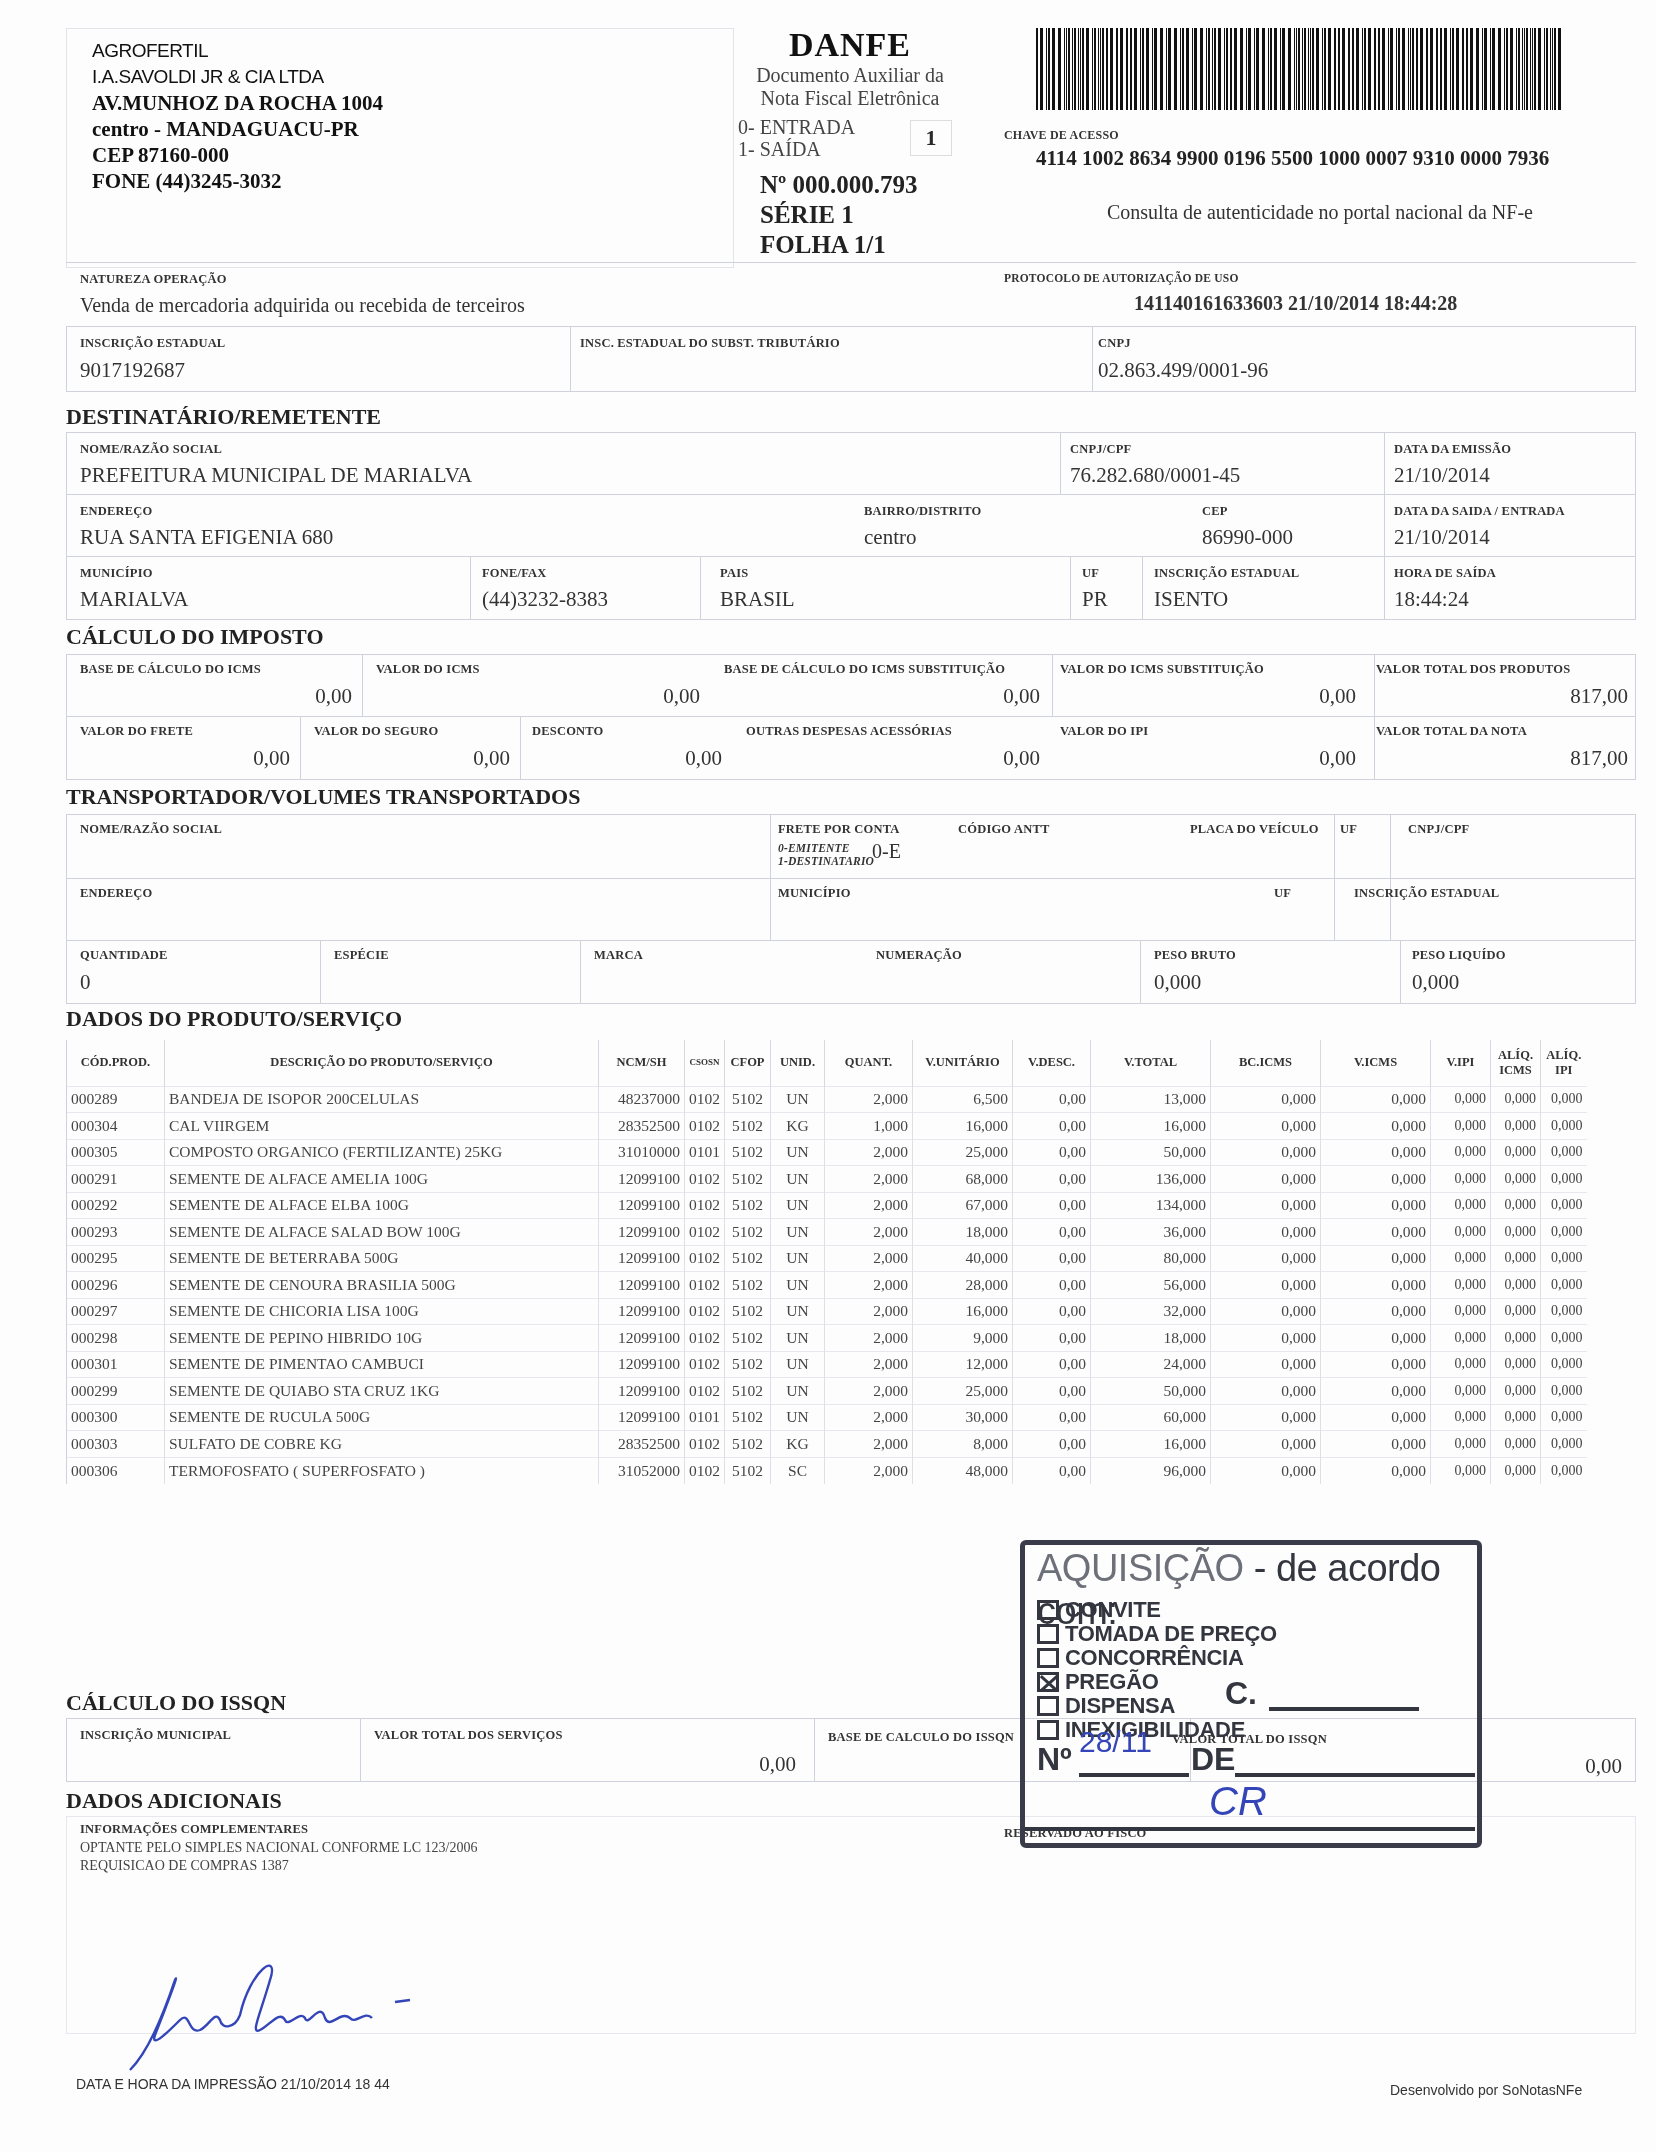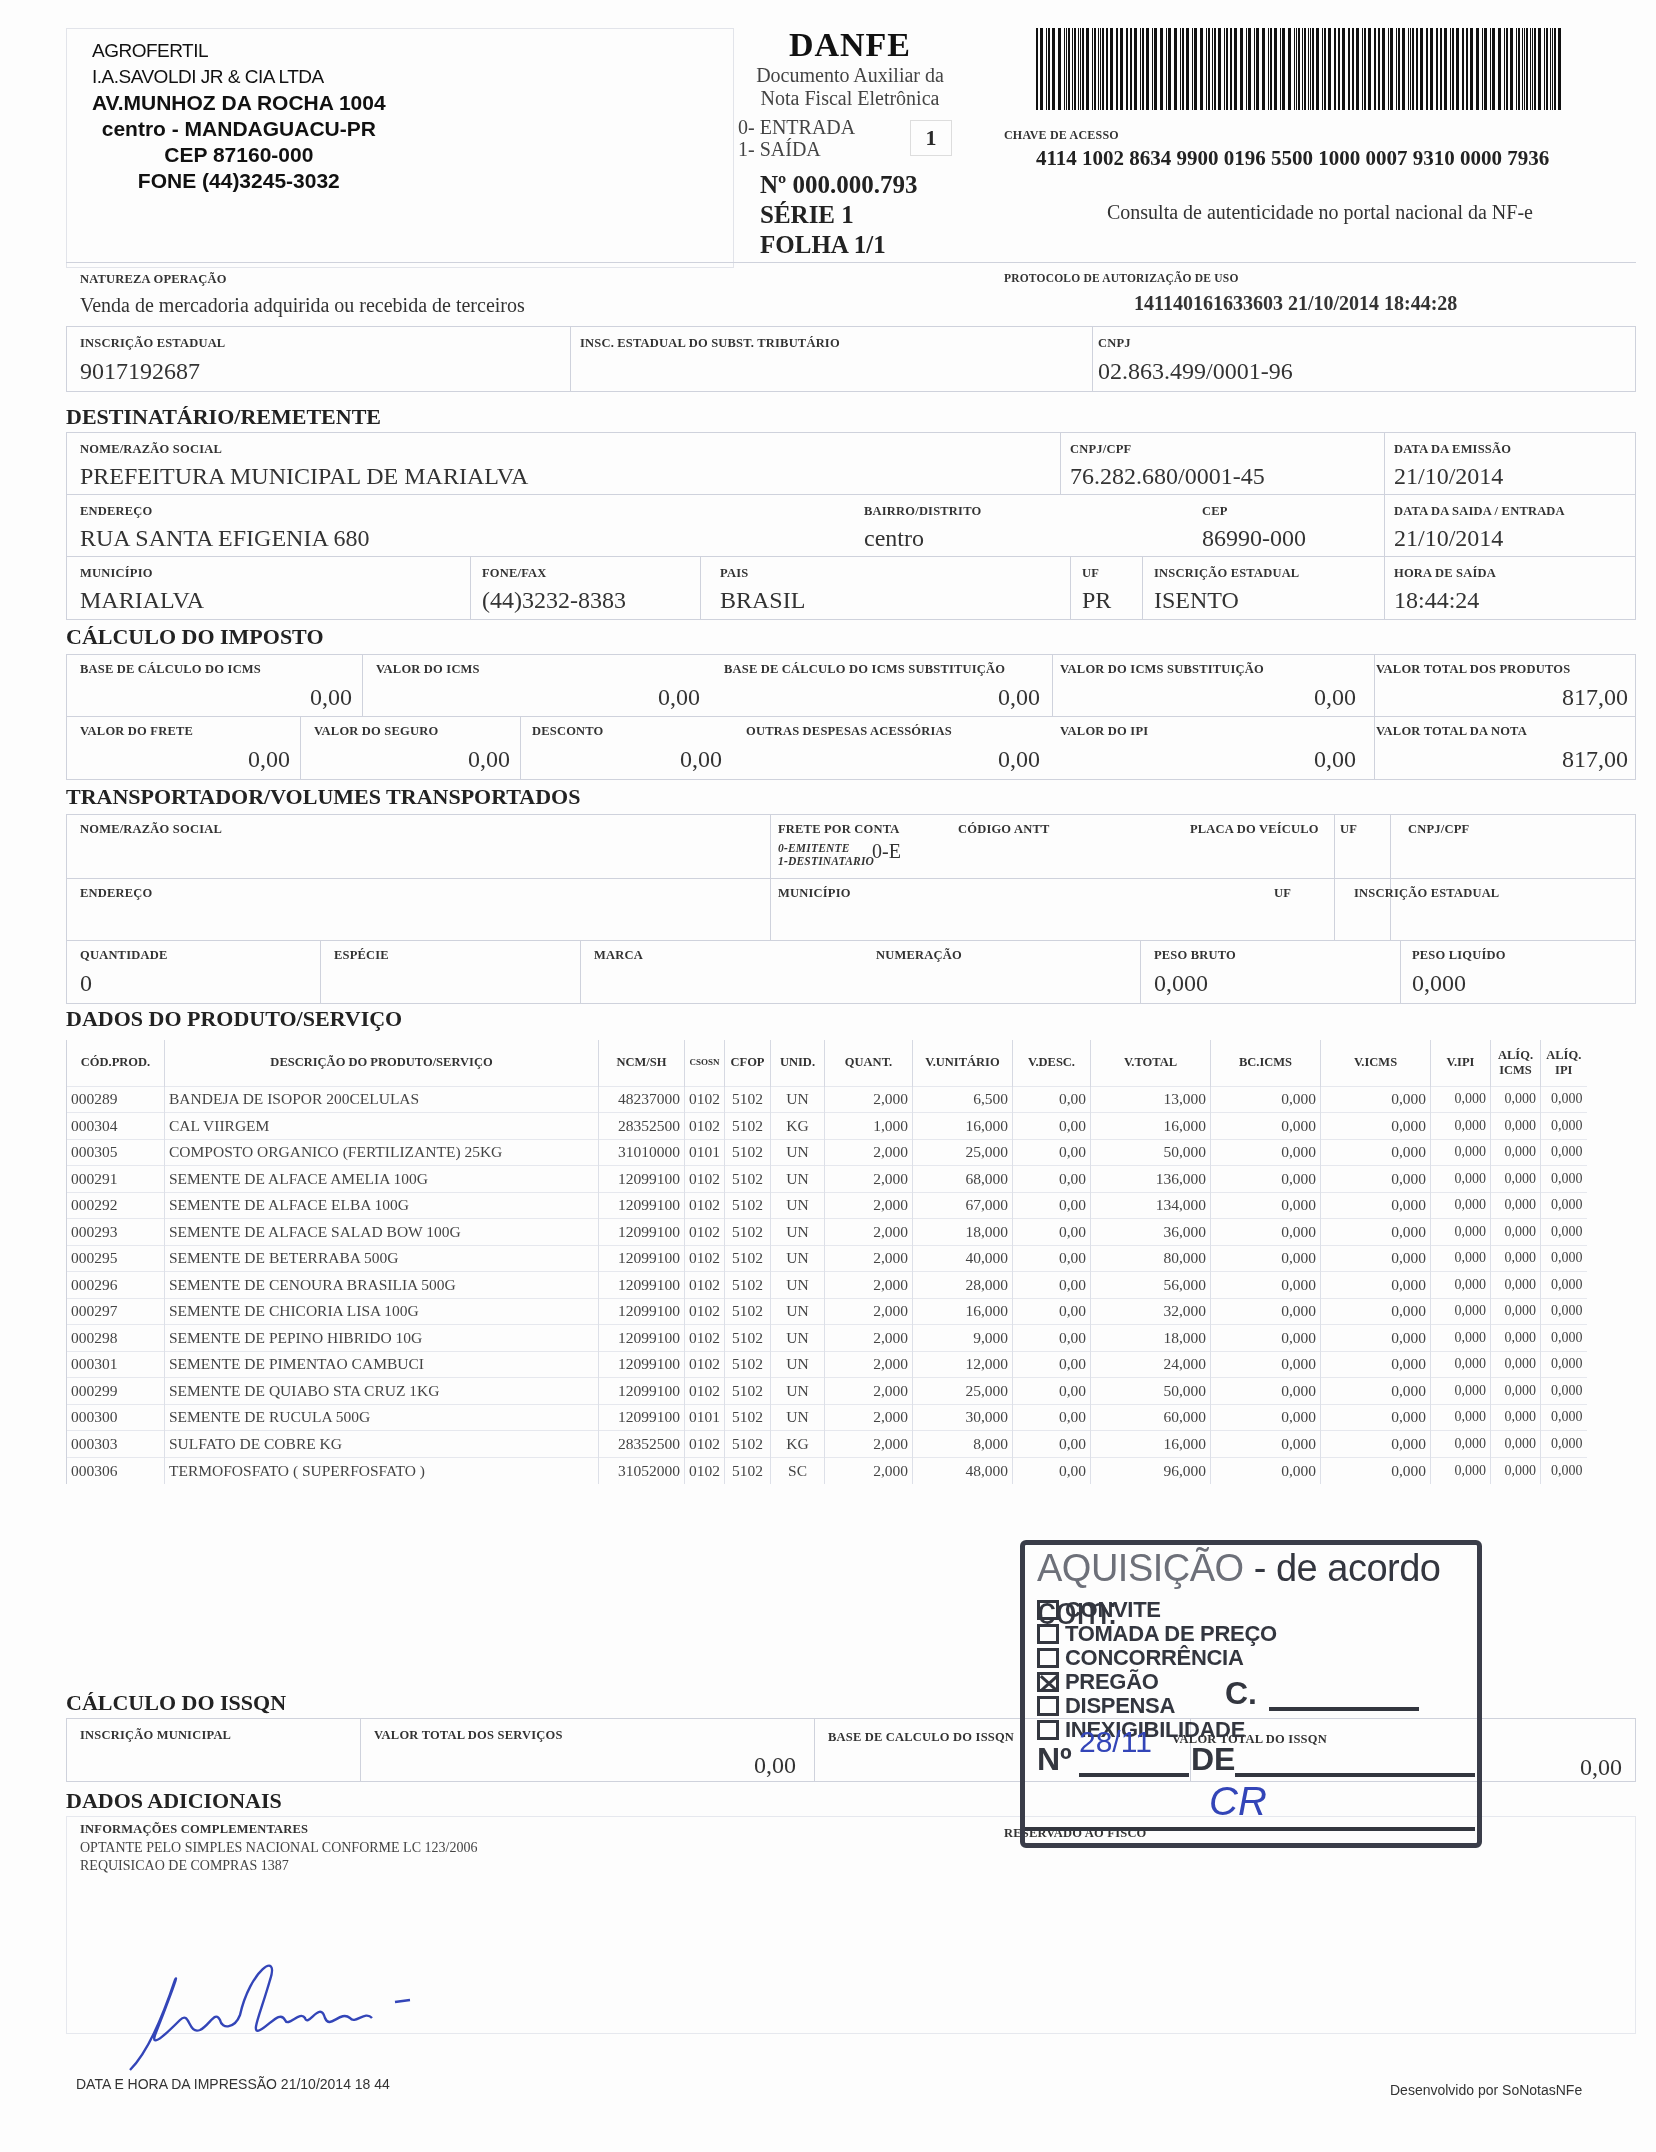--- a/index.html
+++ b/index.html
@@ -1,30 +1,30 @@
 <!DOCTYPE html>
 <html><head>
 <meta charset="utf-8">
 <style>
   * { box-sizing: border-box; margin: 0; padding: 0; }
   html, body { width: 1656px; height: 2152px; background: #fdfdfd; overflow: hidden; }
   body { font-family: "Liberation Serif", serif; color: #2a2a2a; position: relative; }
   .abs { position: absolute; }
   .box { position: absolute; border: 1px solid #cfd2dc; }
   .lbl { position: absolute; font-family: "Liberation Serif", serif; font-weight: bold; font-size: 12.5px; color: #333; letter-spacing: 0.2px; white-space: nowrap; }
-  .val { position: absolute; font-family: "Liberation Serif", serif; font-size: 24px; color: #333; white-space: nowrap; }
+  .val { position: absolute; font-family: "Liberation Serif", serif; font-size: 21px; color: #333; white-space: nowrap; }
   .val.r { text-align: right; }
   .sec { position: absolute; font-family: "Liberation Serif", serif; font-weight: bold; font-size: 22px; color: #222; white-space: nowrap; }
   .vline { position: absolute; width: 1px; background: #cfd2dc; }
   .hline { position: absolute; height: 1px; background: #cfd2dc; }
 
   
   .emit { left: 92px; top: 38px; font-size: 20px; line-height: 26px; color: #111; }
   .emit .sans { font-family: "Liberation Sans", sans-serif; font-size: 19px; font-weight: normal; letter-spacing: -0.5px; }
-  .emit .ser { font-family: Liberation Sans, sans-serif; font-weight: bold; font-size: 21px; text-align: center; }
+  .emit .ser { font-family: Liberation Serif, serif; font-weight: bold; font-size: 21px; }
 
   .danfe { left: 720px; top: 26px; width: 260px; text-align: center; }
   .danfe .t { font-size: 34px; font-weight: bold; letter-spacing: 1px; color: #111; }
   .danfe .s { font-size: 20px; color: #444; line-height: 23px; }
   .es { left: 738px; top: 116px; font-size: 20px; color: #444; line-height: 22px; }
   .esbox { left: 910px; top: 120px; width: 42px; height: 36px; border: 1px solid #ddd; text-align: center; font-size: 22px; font-weight: bold; line-height: 34px; }
   .num { left: 760px; top: 170px; font-size: 25px; font-weight: bold; line-height: 30px; color: #222; }
 
   .barcode { left: 1036px; top: 28px; width: 560px; height: 82px; display: flex; align-items: stretch; }
   .barcode span { display: block; background: #111; height: 100%; }

